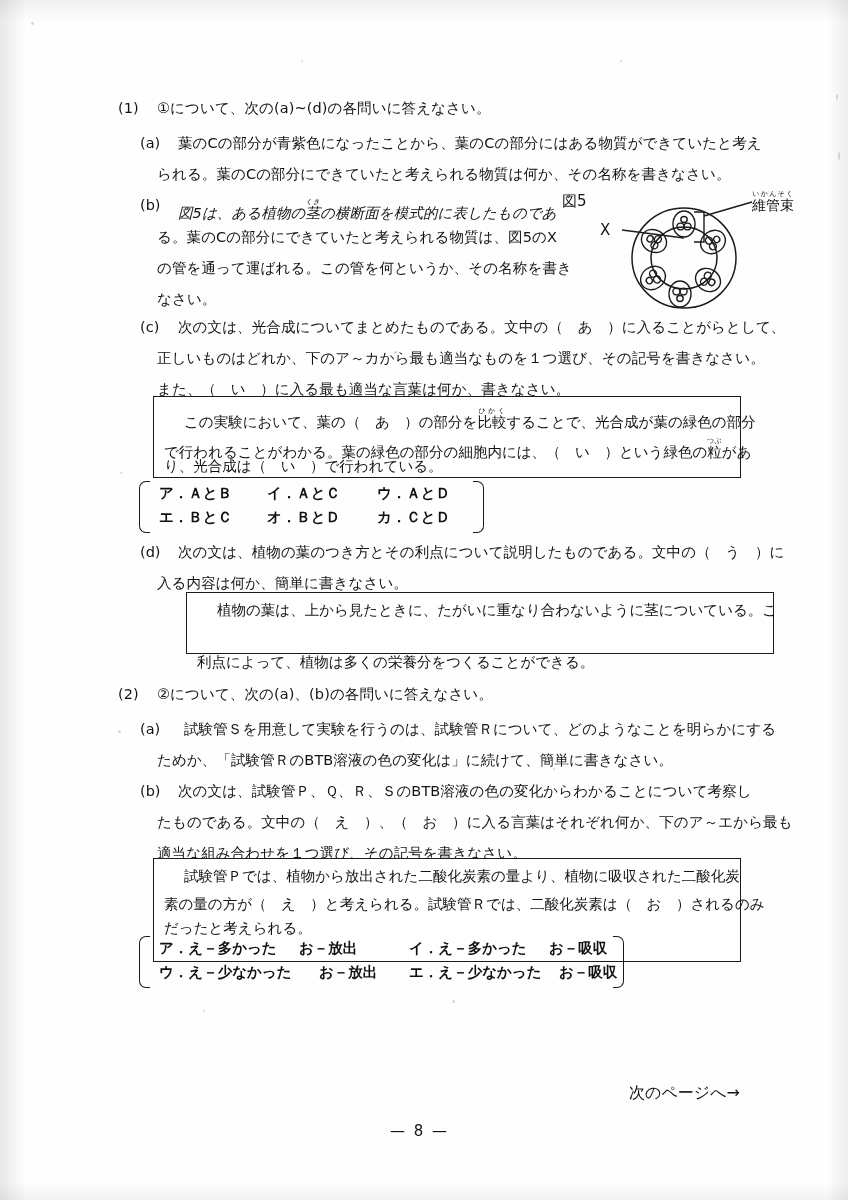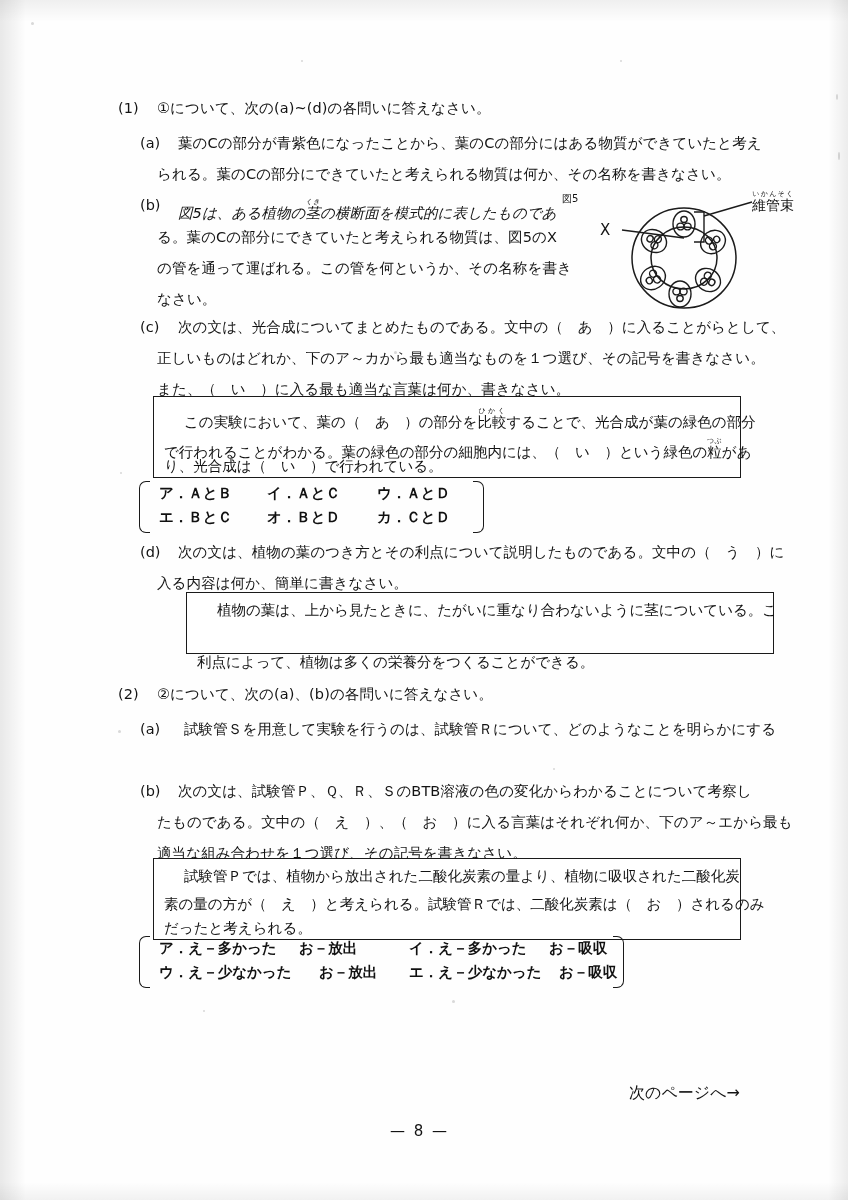--- a/index.html
+++ b/index.html
@@ -189,21 +189,21 @@
 
     <div class="marker" style="left:140px; top:198px;">(b)</div>
     <div class="qline" style="left:178px; top:198px;font-style:italic;">
       <span>図5は、ある植物の</span><ruby><span>茎</span><rt>くき</rt></ruby><span>の横断面を模式的に表したものであ</span>
     </div>
     <div class="qline" style="left:157px; top:230px;">る。葉のCの部分にできていたと考えられる物質は、図5のX</div>
     <div class="qline" style="left:157px; top:261px;">の管を通って運ばれる。この管を何というか、その名称を書き</div>
     <div class="qline" style="left:157px; top:292px;">なさい。</div>
 
     <div id="fig5">
-      <div class="fig-label" style="left:6px; top:6px; font-size:10px;">図5</div>
+      <div class="fig-label" style="left:6px; top:6px; font-size:15px;">図5</div>
 
       <svg width="280" height="130" viewBox="0 0 280 130" style="position:absolute; left:0; top:0;">
         <g fill="none" stroke="#1b1b1b" stroke-width="1.5" stroke-linecap="round">
 
           <ellipse cx="128" cy="72" rx="52" ry="50"></ellipse>
 
           <ellipse cx="128" cy="72" rx="33" ry="31"></ellipse>
         </g>
 
         <g stroke="#1b1b1b" stroke-width="1.4" fill="none">
@@ -300,27 +300,28 @@
     <div class="stbox" style="left:153px; top:592px; width:588px; height:62px;margin-left:33px;">
       <div class="bline" style="left:30px; top:10px;">植物の葉は、上から見たときに、たがいに重なり合わないように茎についている。こ</div>
       <div class="bline" style="left:10px; top:62px;text-align:right;">利点によって、植物は多くの栄養分をつくることができる。</div>
     </div>
 
     <div class="marker" style="left:118px; top:687px;">(2)</div>
     <div class="qline" style="left:157px; top:687px;">②について、次の(a)、(b)の各問いに答えなさい。</div>
 
     <div class="marker" style="left:140px; top:722px;">(a)</div>
     <div class="qline" style="left:184px; top:722px;">試験管Ｓを用意して実験を行うのは、試験管Ｒについて、どのようなことを明らかにする</div>
+    <div class="qline" style="left:157px; top:753px;">ためか、「試験管ＲのBTB溶液の色の変化は」に続けて、簡単に書きなさい。</div>
 
     <div class="marker" style="left:140px; top:784px;">(b)</div>
     <div class="qline" style="left:178px; top:784px;">次の文は、試験管Ｐ、Ｑ、Ｒ、ＳのBTB溶液の色の変化からわかることについて考察し</div>
     <div class="qline" style="left:157px; top:815px;">たものである。文中の（　え　）、（　お　）に入る言葉はそれぞれ何か、下のア～エから最も</div>
     <div class="qline" style="left:157px; top:846px;">適当な組み合わせを１つ選び、その記号を書きなさい。</div>
 
-    <div class="stbox" style="left:153px; top:858px; width:588px; height:82px;">
+    <div class="stbox" style="left:153px; top:858px; width:588px; height:104px;">
       <div class="bline" style="left:30px; top:10px;">試験管Ｐでは、植物から放出された二酸化炭素の量より、植物に吸収された二酸化炭</div>
       <div class="bline" style="left:10px; top:38px;">素の量の方が（　え　）と考えられる。試験管Ｒでは、二酸化炭素は（　お　）されるのみ</div>
       <div class="bline" style="left:10px; top:62px;">だったと考えられる。</div>
     </div>
 
     <div class="choices" style="left:139px; top:936px; width:485px; height:52px;">
       <div class="brk brk-l"></div>
       <div class="brk brk-r"></div>
       <div class="crow" style="left:20px; top:5px;">
         <span class="cell" style="width:140px;">ア．え－多かった</span><span class="cell" style="width:110px;">お－放出</span><span class="cell" style="width:140px;">イ．え－多かった</span><span class="cell">お－吸収</span>

